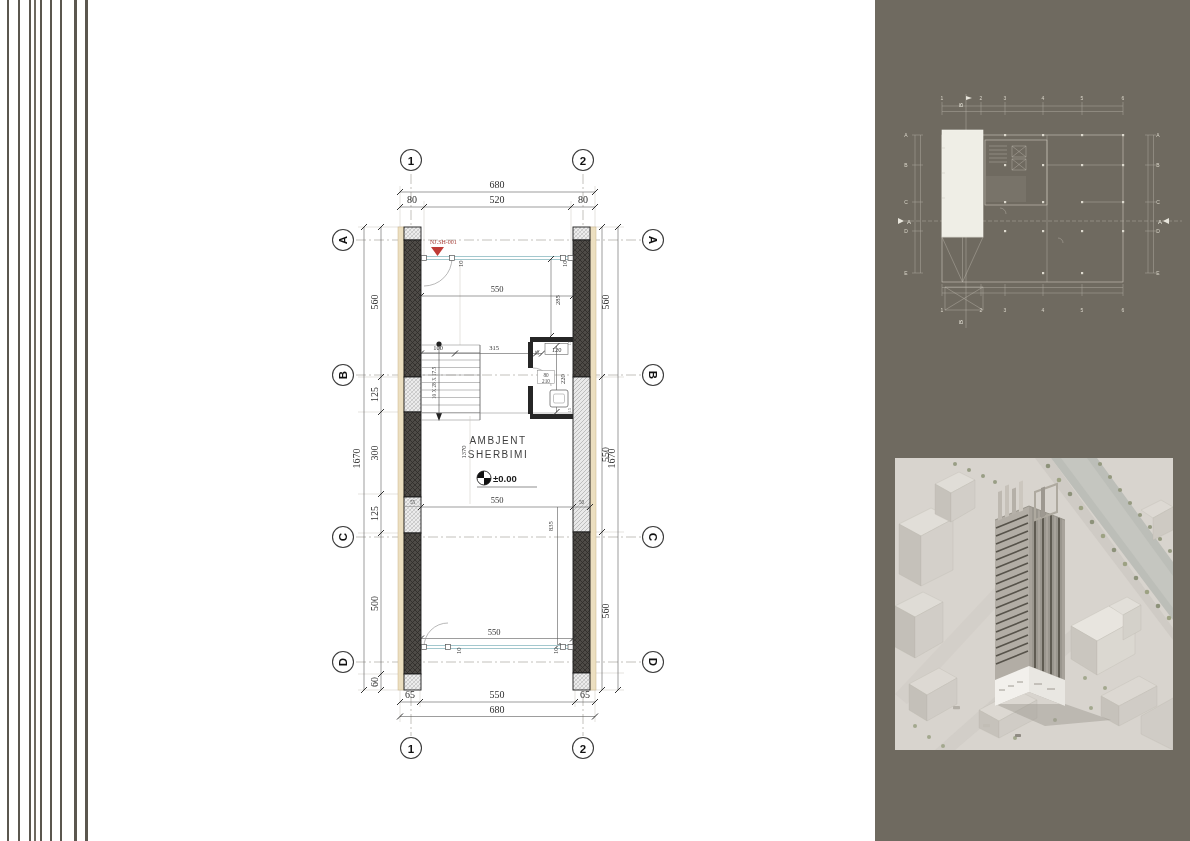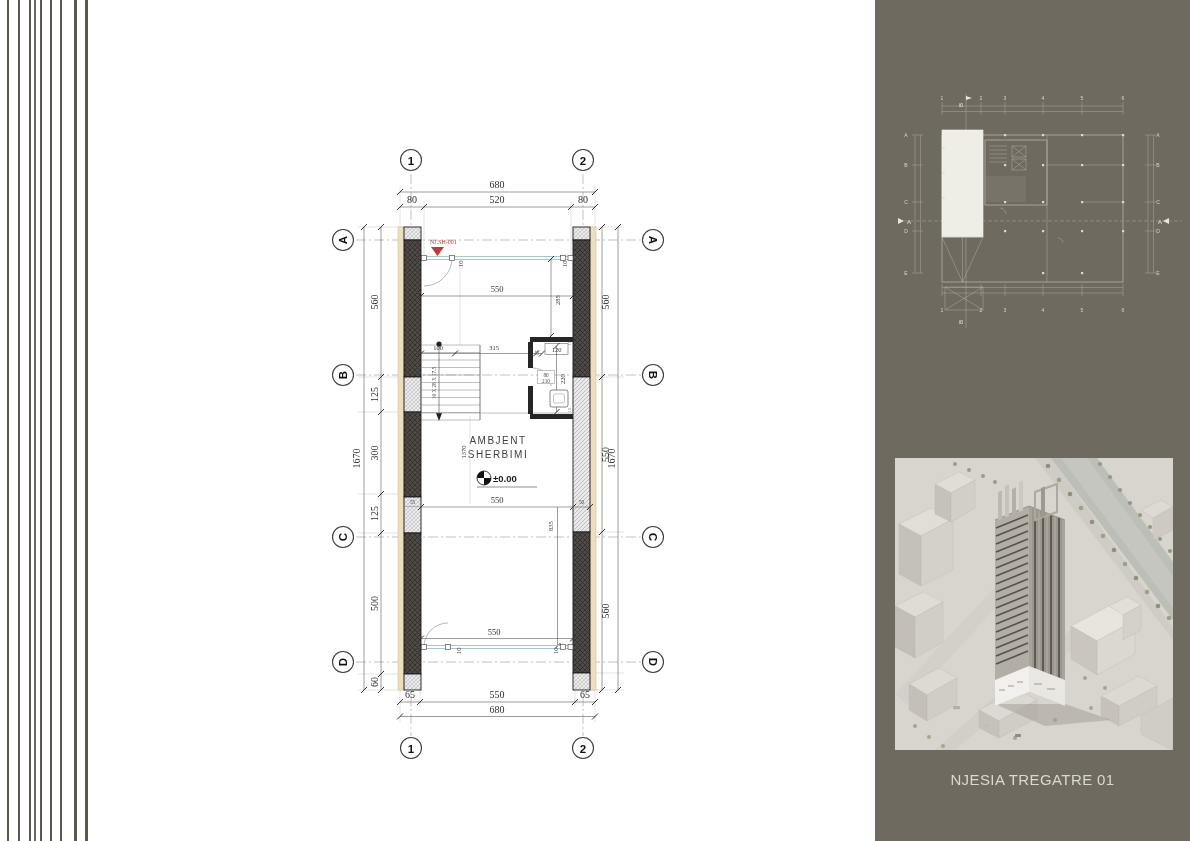--- a/index.html
+++ b/index.html
@@ -521,16 +521,15 @@
         <polygon points="117,31 121,29.5 121,55.5 117,57" fill="#b5b0a8"></polygon>
         <polygon points="124,24 128,22.5 128,52.5 124,54" fill="#ccc7bf"></polygon>
         <polygon points="140,34 162,26 162,54 140,62" fill="none" stroke="#aea99f" stroke-width="2"></polygon>
         <polygon points="146,30 150,28.5 150,58 146,60" fill="#9d9890"></polygon>
         <rect x="58" y="248" width="7" height="3.2" rx=".8" fill="#b3afa7"></rect>
         <rect x="88" y="266" width="7" height="3.2" rx=".8" fill="#c2beb6"></rect>
         <rect x="120" y="276" width="6" height="3" rx=".8" fill="#8f8b83"></rect>
       </g>
     </svg>
 
-    <div class="caption">NJESIA TREGATRE 01</div>
   </div>
 
 </div>
 
 </body></html>

